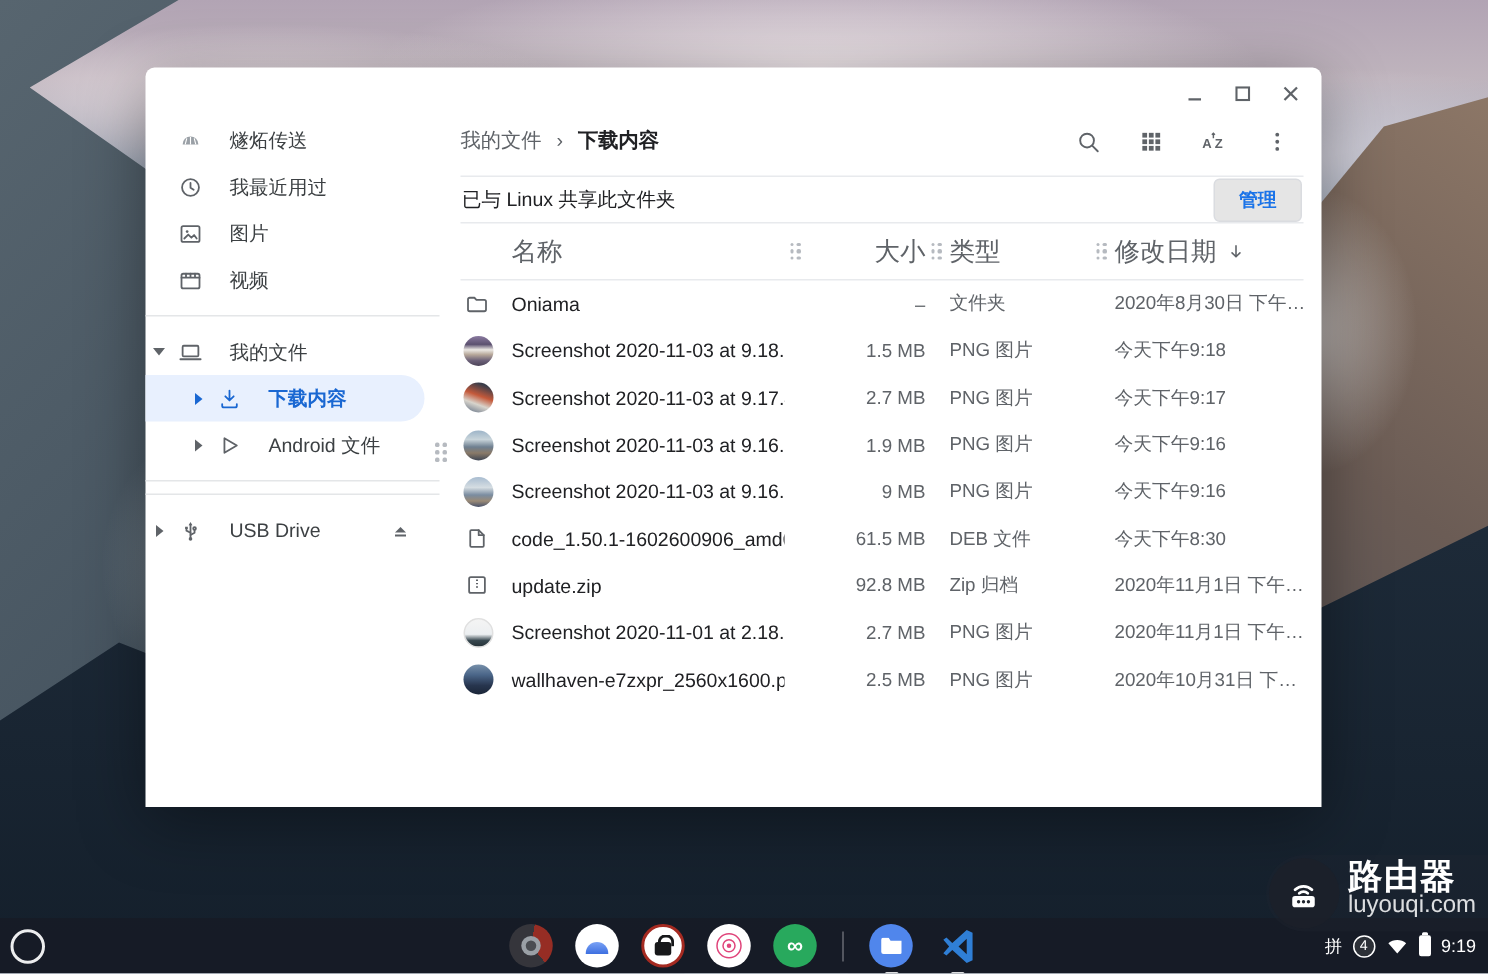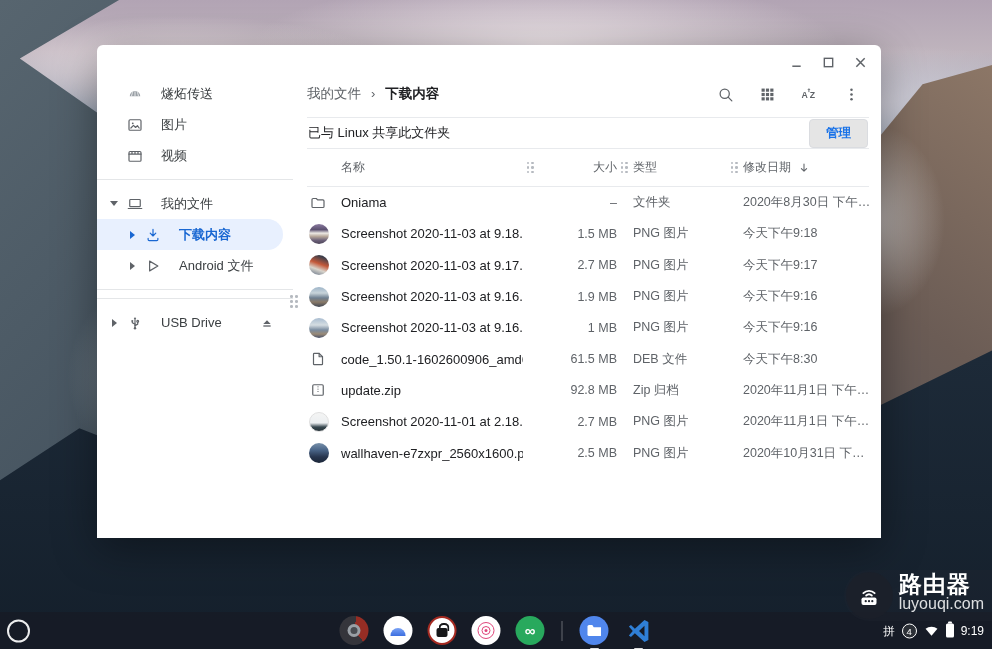--- a/index.html
+++ b/index.html
@@ -24,21 +24,21 @@
   .mtn-bottom { background:linear-gradient(180deg,#2c3d4d 0%,#1d2a38 55%,#141f2b 100%); clip-path:polygon(0 74%,8% 66%,18% 72%,28% 62%,38% 70%,50% 60%,62% 68%,72% 58%,84% 66%,100% 54%,100% 100%,0 100%); }
 
   
   .window { position:absolute; left:97px; top:45px; width:784px; height:493px; background:#fff; border-radius:6px 6px 0 0; box-shadow:0 10px 44px rgba(0,0,0,.38); }
   .win-controls { position:absolute; top:8px; right:10px; display:flex; gap:10px; z-index:5; }
   .win-btn { width:22px; height:18px; border:none; background:transparent; display:flex; align-items:center; justify-content:center; cursor:default; }
   .win-body { display:flex; height:100%; }
 
   
   .sidebar { width:196px; padding-top:33px; flex:none; }
-  .side-item { height:31px; display:flex; align-items:center; padding-left:8px; color:#3c4043; font-size:13px; position:relative; }
+  .side-item { height:31px; display:flex; align-items:center; color:#3c4043; font-size:13px; position:relative; }
   .side-item .expander { width:18px; flex:none; display:flex; align-items:center; justify-content:center; }
   .tri-right { width:0; height:0; border-left:5px solid #5f6368; border-top:4px solid transparent; border-bottom:4px solid transparent; }
   .tri-down { width:0; height:0; border-top:5px solid #5f6368; border-left:4px solid transparent; border-right:4px solid transparent; }
   .side-item .s-icon { width:20px; height:20px; flex:none; margin:0 16px 0 2px; display:flex; align-items:center; justify-content:center; }
   .side-item.indent { padding-left:26px; }
   .side-item.selected { background:#e8f0fe; border-radius:0 20px 20px 0; margin-right:10px; color:#1967d2; font-weight:bold; }
   .side-item.selected .tri-right { border-left-color:#1967d2; }
   .side-item.selected .s-icon svg * { stroke:#1967d2; }
   .side-item.selected .s-icon svg [fill]:not([fill="none"]) { fill:#1967d2; }
   .side-divider { height:1px; background:#e4e6e8; margin:8px 0; }
@@ -55,21 +55,21 @@
   .crumb.current { color:#202124; font-weight:bold; }
   .crumb-sep { color:#5f6368; font-size:13px; transform:translateY(-1px); }
   .toolbar { display:flex; align-items:center; gap:14px; padding-right:4px; }
   .tool { width:28px; height:28px; border:none; background:transparent; display:flex; align-items:center; justify-content:center; }
 
   .banner { height:32px; border-top:1px solid #e8eaed; border-bottom:1px solid #e8eaed; display:flex; align-items:center; justify-content:space-between; padding:0 1px; }
   .banner-text { font-size:13px; color:#202124; }
   .manage-btn { font-size:12.5px; color:#1a73e8; background:#e5e5e5; border:1px solid #dadce0; border-radius:4px; padding:5px 16px; font-weight:bold; }
 
   .grid-cols { display:grid; grid-template-columns:34px 1fr 16px 78px 16px 94px 16px 126px; align-items:center; }
-  .thead { height:38px; border-bottom:1px solid #e8eaed; color:#5f6368; font-size:12px; }
+  .thead { height:38px; border-bottom:1px solid #e8eaed; color:#5f6368; font-size:17px; }
   .thead .hcell { display:flex; align-items:center; }
   .thead .right { justify-content:flex-end; }
   .thead .sort-arrow { margin-left:6px; display:flex; }
   .handle-cell { display:flex; justify-content:center; }
 
   .rows { }
   .frow { height:31.3px; font-size:13px; color:#202124; }
   .fcell { white-space:nowrap; overflow:hidden; }
   .fcell.dim { color:#5f6368; font-size:12.5px; }
   .fcell.right { text-align:right; }
@@ -162,20 +162,30 @@
       <div class="sidebar" id="sidebar">
           <div class="side-item">
             <span class="expander"></span>
             <span class="s-icon">
               <svg width="18" height="18" viewBox="0 0 24 24">
                 <path d="M5 15a7 7 0 0 1 14 0z" fill="#9aa0a6"></path>
                 <path d="M12 8.5V15M8.7 9.6L7.3 15M15.3 9.6L16.7 15" stroke="#fff" stroke-width="1"></path>
               </svg>
             </span>
             <span>燧炻传送</span>
+          </div>
+          <div class="side-item">
+            <span class="expander"></span>
+            <span class="s-icon">
+              <svg width="18" height="18" viewBox="0 0 24 24">
+                <circle cx="12" cy="12" r="7.5" fill="none" stroke="#5f6368" stroke-width="1.6" stroke-linecap="round" stroke-linejoin="round"></circle>
+                <path d="M12 8v4.3l2.8 1.8" fill="none" stroke="#5f6368" stroke-width="1.6" stroke-linecap="round" stroke-linejoin="round"></path>
+              </svg>
+            </span>
+            <span>我最近用过</span>
           </div>
           <div class="side-item">
             <span class="expander"></span>
             <span class="s-icon">
               <svg width="18" height="18" viewBox="0 0 24 24">
                 <rect x="4" y="5" width="16" height="14" rx="1.5" fill="none" stroke="#5f6368" stroke-width="1.6" stroke-linecap="round" stroke-linejoin="round"></rect>
                 <circle cx="9" cy="9.8" r="1.2" fill="#5f6368"></circle>
                 <path d="M6.5 16l3.5-3.5 2.8 2.8 2.4-2.4 2.3 3.1" fill="none" stroke="#5f6368" stroke-width="1.6" stroke-linecap="round" stroke-linejoin="round"></path>
               </svg>
             </span>
@@ -411,21 +421,21 @@
               <div class="fcell dim">PNG 图片</div>
               <div></div>
               <div class="fcell dim">今天下午9:16</div>
             </div>
             <div class="frow grid-cols">
               <div class="ficon">
                 <div class="thumb thumb-d"></div>
               </div>
               <div class="fcell">Screenshot 2020-11-03 at 9.16.37 PM.png</div>
               <div></div>
-              <div class="fcell dim right">1 MB</div>
+              <div class="fcell dim right">9 MB</div>
               <div></div>
               <div class="fcell dim">PNG 图片</div>
               <div></div>
               <div class="fcell dim">今天下午9:16</div>
             </div>
             <div class="frow grid-cols">
               <div class="ficon">
                 <svg width="18" height="18" viewBox="0 0 24 24">
                   <path d="M7 4.5h6.5L18 9v9.5a1 1 0 0 1-1 1H7a1 1 0 0 1-1-1v-13a1 1 0 0 1 1-1z" fill="none" stroke="#5f6368" stroke-width="1.6" stroke-linecap="round" stroke-linejoin="round"></path>
                   <path d="M13.5 4.5V9H18" fill="none" stroke="#5f6368" stroke-width="1.6" stroke-linecap="round" stroke-linejoin="round"></path>

